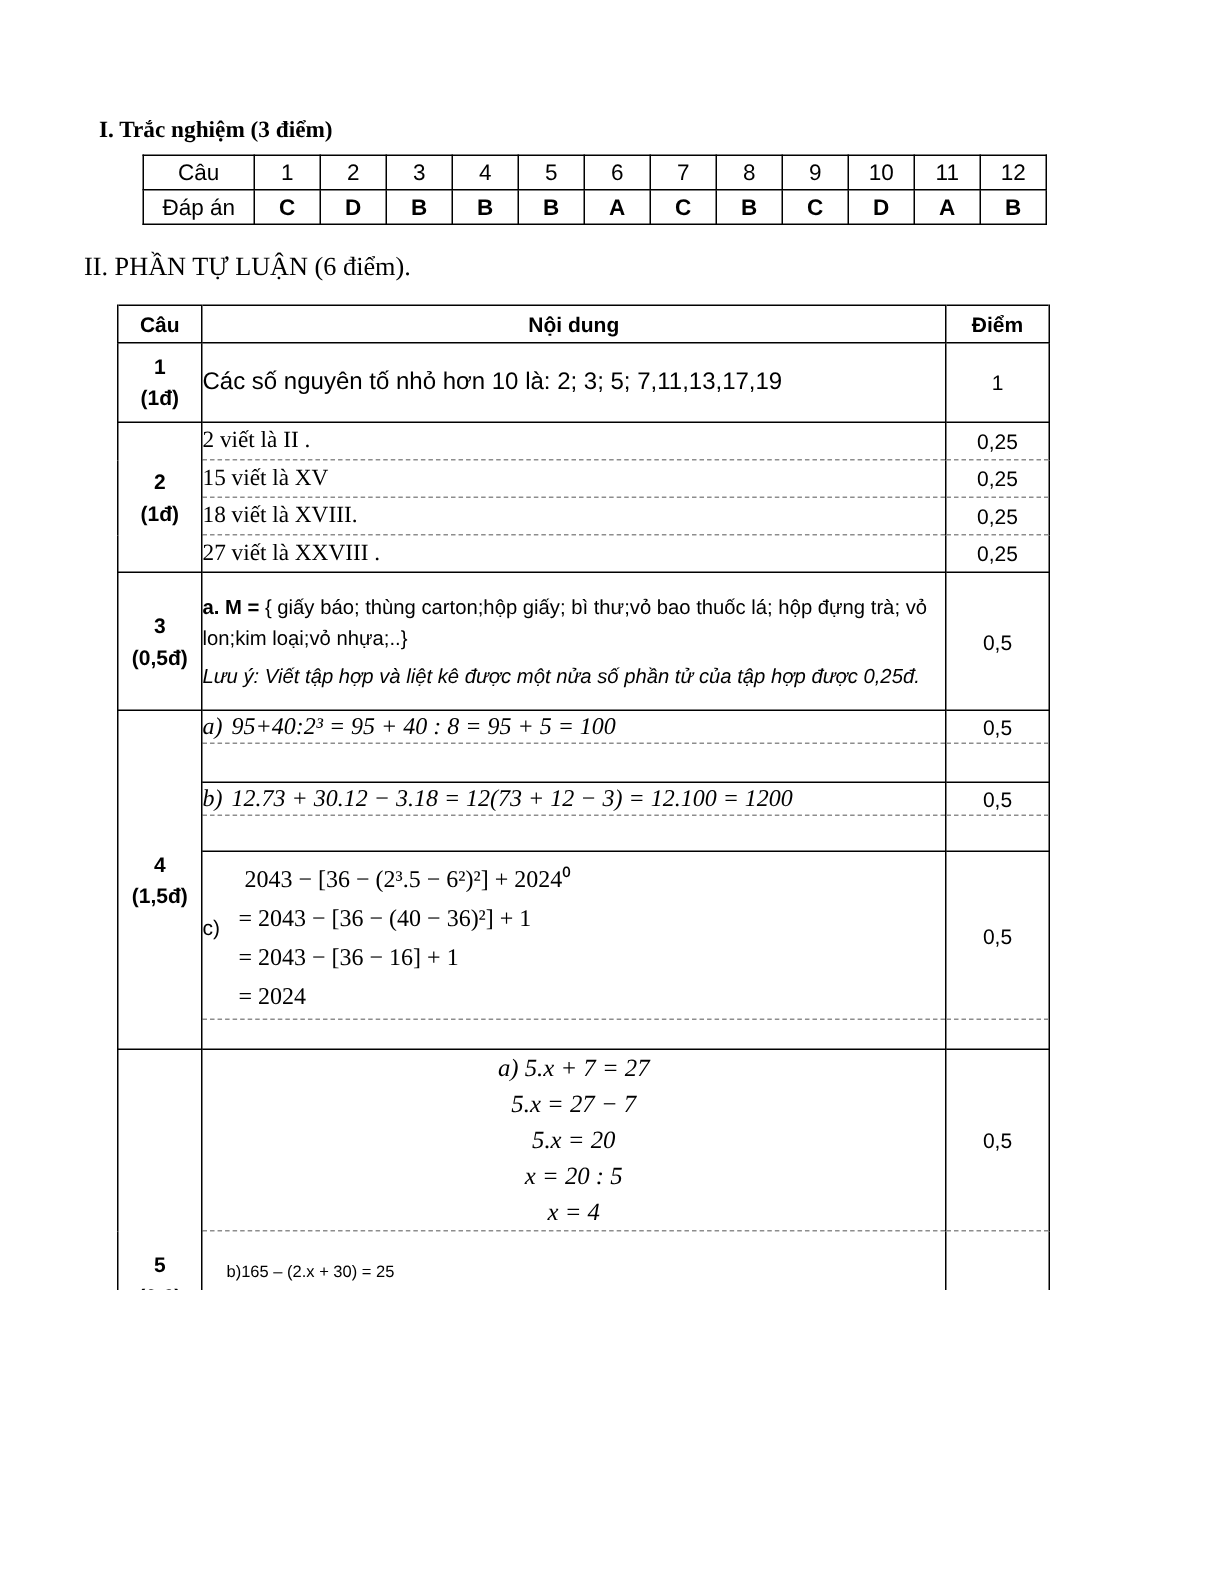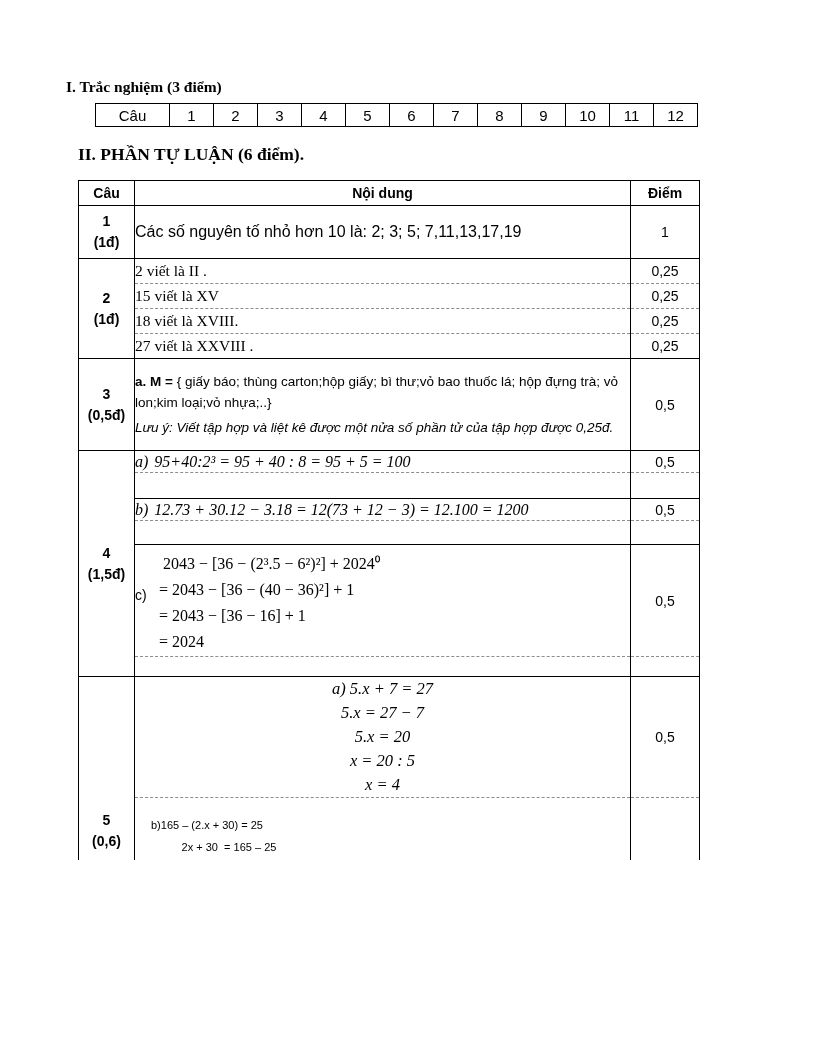--- a/index.html
+++ b/index.html
@@ -11,22 +11,22 @@
   }
   .page { position: relative; width: 816px; height: 860px; overflow: hidden; }
 
   .sec-title-1 {
     font-family: "Liberation Serif", serif;
     font-weight: bold; font-size: 15.5px;
     margin: 0 0 7px 66px; padding-top: 78px;
   }
   .sec-title-2 {
     font-family: "Liberation Serif", serif;
-    font-weight: bold; font-size: 17.5px;
-    margin: 17px 0 15px 78px;
+    font-weight: normal; font-size: 17.5px;
+    margin: 17px 0 15px 56px;
   }
 
   
   table.mc {
     margin-left: 95px;
     border-collapse: collapse; table-layout: fixed;
     border: 1.5px solid #000;
   }
   table.mc td {
     border: 1px solid #000;
@@ -138,20 +138,35 @@
       <td>4</td>
       <td>5</td>
       <td>6</td>
       <td>7</td>
       <td>8</td>
       <td>9</td>
       <td>10</td>
       <td>11</td>
       <td>12</td>
     </tr>
+    <tr>
+      <td class="mc-label">Đáp án</td>
+      <td class="mc-ans">C</td>
+      <td class="mc-ans">D</td>
+      <td class="mc-ans">B</td>
+      <td class="mc-ans">B</td>
+      <td class="mc-ans">B</td>
+      <td class="mc-ans">A</td>
+      <td class="mc-ans">C</td>
+      <td class="mc-ans">B</td>
+      <td class="mc-ans">C</td>
+      <td class="mc-ans">D</td>
+      <td class="mc-ans">A</td>
+      <td class="mc-ans">B</td>
+    </tr>
   </tbody>
     </table>
 
   <h2 class="sec-title-2">II. PHẦN TỰ LUẬN (6 điểm).</h2>
 
   <table class="essay">
     <colgroup>
       <col style="width:56px">
         <col style="width:496px">
         <col style="width:69px">

